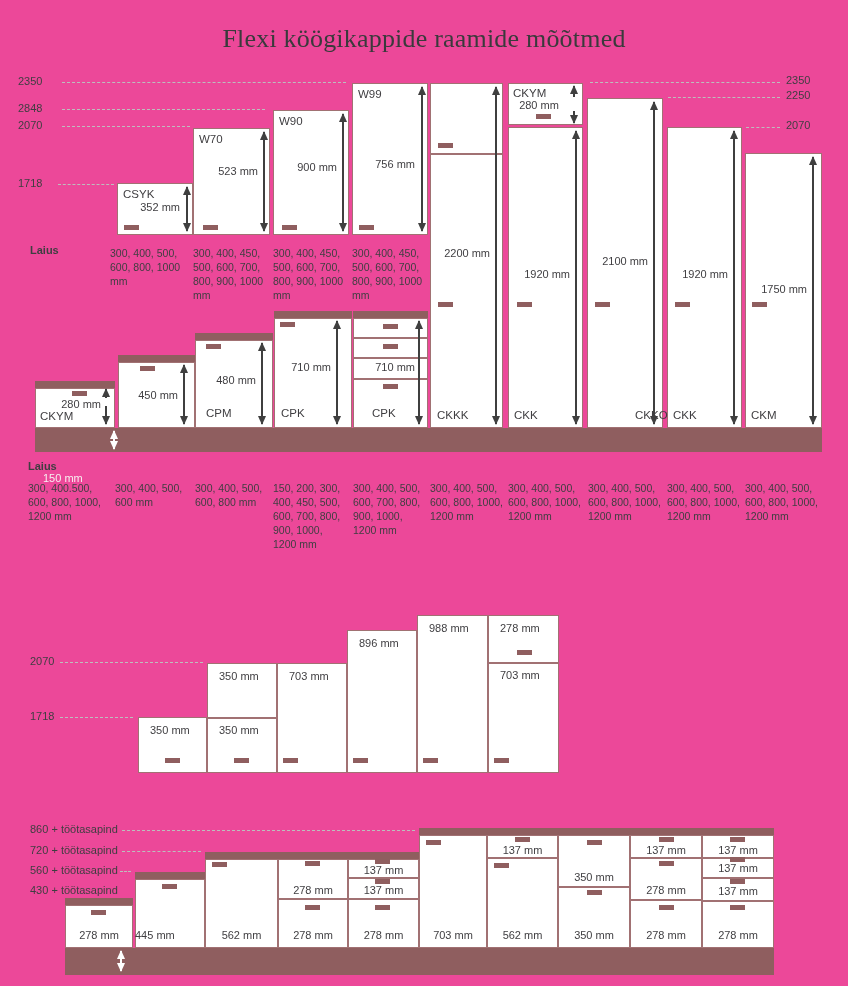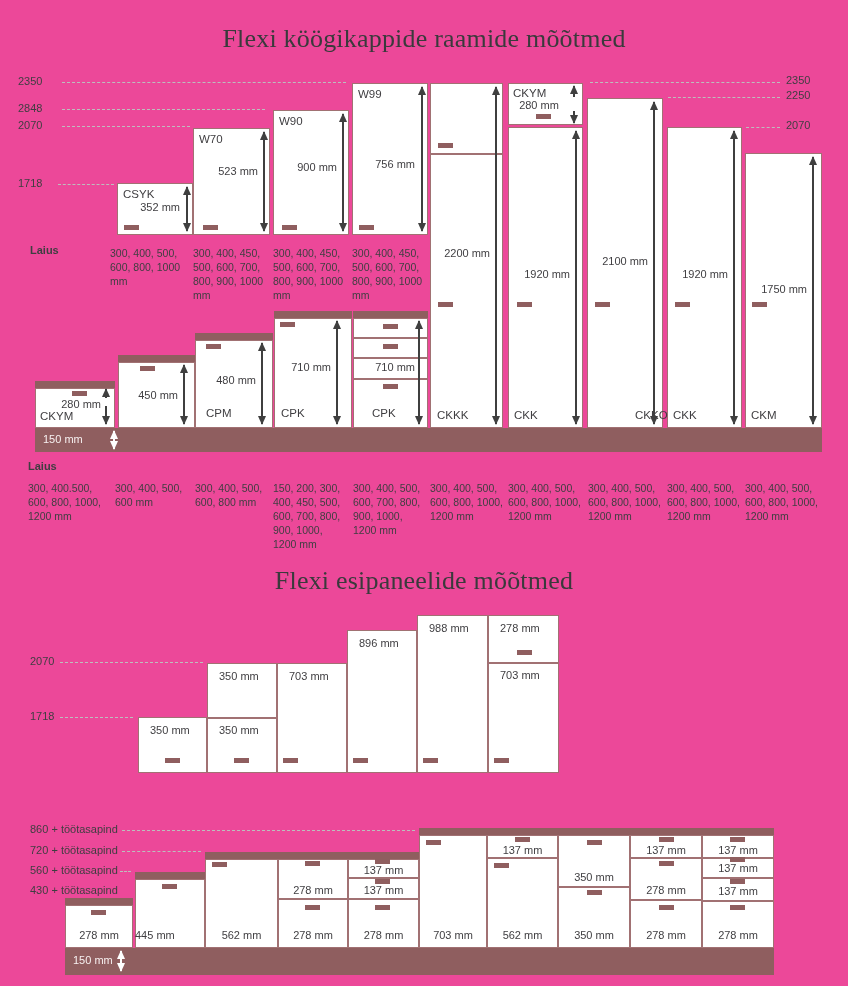--- a/index.html
+++ b/index.html
@@ -13,36 +13,35 @@
     font-size:26px;color:#3A3A3C;letter-spacing:.2px;}
   .box{border:1.3px solid var(--bd);box-sizing:border-box;background:#fff;}
   .strip{background:var(--mr);}
   .handle{width:15px;height:5px;background:var(--mr);}
   .division{height:1.5px;background:var(--bd);}
   .dash{height:0;border-top:1.5px dashed var(--dash);}
   .lbl{font-size:11px;line-height:13px;white-space:pre-line;}
   .code{font-size:11.5px;}
   .laius{font-weight:bold;font-size:11px;}
   .widths{font-size:10.5px;line-height:14px;}
-  .plinth-lbl{color:#F7F0F0;}
+  .plinth-lbl{color:#F7F0F0;margin-top:39px;}
   .arrow{width:1.5px;background:var(--ar);}
   .ah{position:absolute;width:0;height:0;left:-3.2px;
     border-left:4px solid transparent;border-right:4px solid transparent;}
   .ah.up{top:-1px;border-bottom:9px solid var(--ar);}
   .ah.down{bottom:-1px;border-top:9px solid var(--ar);}
   .arrow.white{background:#fff;}
   .arrow.white .ah.up{border-bottom-color:#fff;}
   .arrow.white .ah.down{border-top-color:#fff;}
 </style>
 </head>
 <body>
 
 <div id="diagram">
   <div class="abs title" style="top:24px">Flexi köögikappide raamide mõõtmed</div>
-  <div class="abs title" style="top:566px">Flexi esipaneelide mõõtmed</div>
 <div class="abs strip" style="left: 35px; top: 381px; width: 80px; height: 7px;"></div>
     <div class="abs strip" style="left: 118px; top: 355px; width: 77px; height: 7px;"></div>
     <div class="abs strip" style="left: 195px; top: 333px; width: 78px; height: 7px;"></div>
     <div class="abs strip" style="left: 274px; top: 311px; width: 78px; height: 7px;"></div>
     <div class="abs strip" style="left: 353px; top: 311px; width: 75px; height: 7px;"></div>
     <div class="abs strip" style="left: 35px; top: 428px; width: 787px; height: 24px;"></div>
     <div class="abs box" style="left: 117px; top: 183px; width: 76px; height: 52px;"></div>
     <div class="abs box" style="left: 193px; top: 128px; width: 77px; height: 107px;"></div>
     <div class="abs box" style="left: 273px; top: 110px; width: 76px; height: 125px;"></div>
     <div class="abs box" style="left: 352px; top: 83px; width: 76px; height: 152px;"></div>

